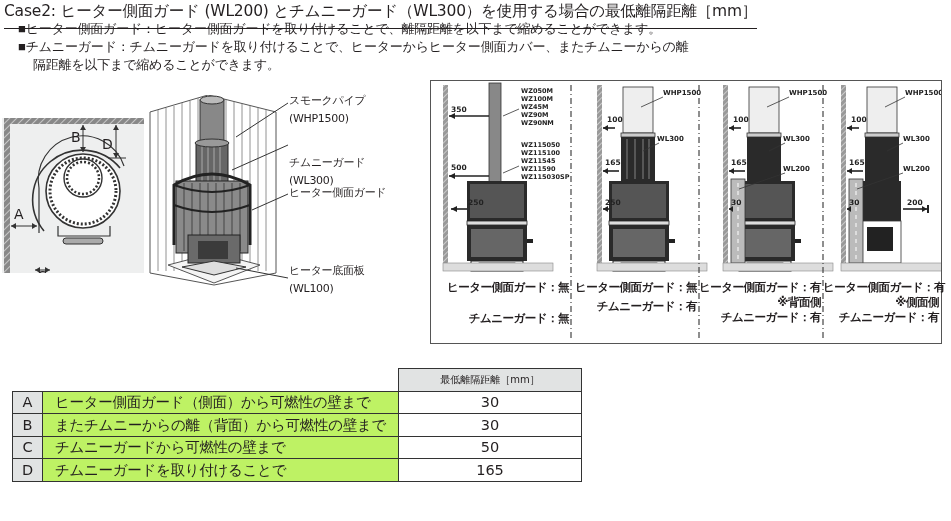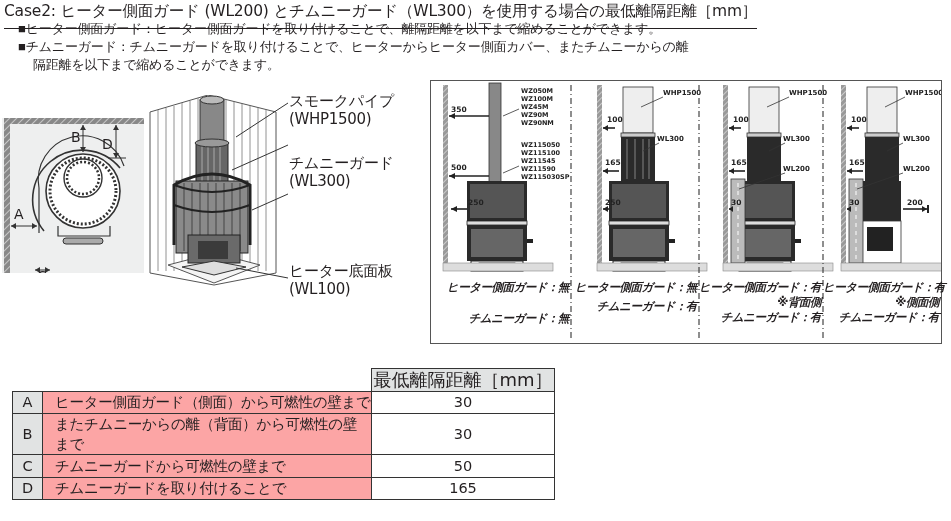--- a/index.html
+++ b/index.html
@@ -10,35 +10,35 @@
   .title span.u { border-bottom: 1px solid #231f20; padding-bottom: 8px; }
   .line { position: absolute; left: 18px; font-size: 13px; line-height: 18px; white-space: nowrap; letter-spacing: -0.2px; font-family: Liberation Serif, serif; }
   .line.l1 { top: 20px; }
   .line.l2 { top: 38px; }
   .line.l3 { top: 56px; left: 8px; margin-left: 25px; }
 
   
   .topview { position: absolute; left: 2px; top: 118px; width: 142px; height: 155px; }
   
   .heater3d { position: absolute; left: 148px; top: 95px; width: 130px; height: 195px; }
-  .callout { position: absolute; font-size: 15px; line-height: 18px; white-space: nowrap; letter-spacing: -0.3px; }
+  .callout { position: absolute; font-size: 11px; line-height: 18px; white-space: nowrap; letter-spacing: -0.3px; }
 
   
   .panel { position: absolute; left: 430px; top: 80px; width: 512px; height: 264px; border: 1.5px solid #555; background: #fff; }
   .panel svg { position: absolute; left: 0; top: 0; }
-  .cond { position: absolute; font-size: 11.5px; line-height: 15px; text-align: right; white-space: nowrap; font-weight: bold; color: #231f20; letter-spacing: -0.5px; font-style: italic; }
+  .cond { position: absolute; font-size: 11.5px; line-height: 15px; text-align: right; white-space: nowrap; font-weight: bold; color: #231f20; letter-spacing: -0.5px; }
 
   
   table.dist { position: absolute; left: 12px; top: 368px; border-collapse: collapse; font-size: 14.5px; }
   table.dist td { border: 1px solid #333; height: 22.5px; line-height: 20px; }
   td.letter { width: 30px; text-align: center; background: #e1e3e3; }
-  td.desc { width: 329px; background: #fca5a5; padding-left: 12px; letter-spacing: -0.3px; }
+  td.desc { width: 356px; background: #bef264; padding-left: 12px; letter-spacing: -0.3px; }
   td.val { width: 183px; text-align: center; background: #fff; }
   td.blank { border: none !important; background: transparent; }
-  td.head { width: 183px; text-align: center; background: #e1e3e3; font-size: 18px; }
+  td.head { width: 183px; text-align: center; background: #e1e3e3; font-size: 10px; }
 </style>
 </head>
 <body>
 
 <div class="title"><span class="u">Case2: ヒーター側面ガード (WL200) とチムニーガード（WL300）を使用する場合の最低離隔距離［mm］</span></div>
 <div class="line l1">■ヒーター側面ガード：ヒーター側面ガードを取り付けることで、離隔距離を以下まで縮めることができます。</div>
 <div class="line l2">■チムニーガード：チムニーガードを取り付けることで、ヒーターからヒーター側面カバー、またチムニーからの離</div>
 <div class="line l3">隔距離を以下まで縮めることができます。</div>
 
 <div class="topview">
@@ -150,20 +150,21 @@
 
 <div class="callout" style="left:289px;top:92px">
   <div>スモークパイプ</div>
   <div>(WHP1500)</div>
 </div>
 <div class="callout" style="left:289px;top:154px">
   <div>チムニーガード</div>
   <div>(WL300)</div>
 </div>
 <div class="callout" style="left:289px;top:184px">
+  <div>ヒーター側面ガード</div>
 </div>
 <div class="callout" style="left:289px;top:262px">
   <div>ヒーター底面板</div>
   <div>(WL100)</div>
 </div>
 
 <div class="panel">
   <svg width="510" height="262" viewBox="0 0 510 262" font-family="DejaVu Sans, sans-serif">
     <defs>
       <pattern id="hatch2" width="4" height="4" patternUnits="userSpaceOnUse" patternTransform="rotate(45)">

